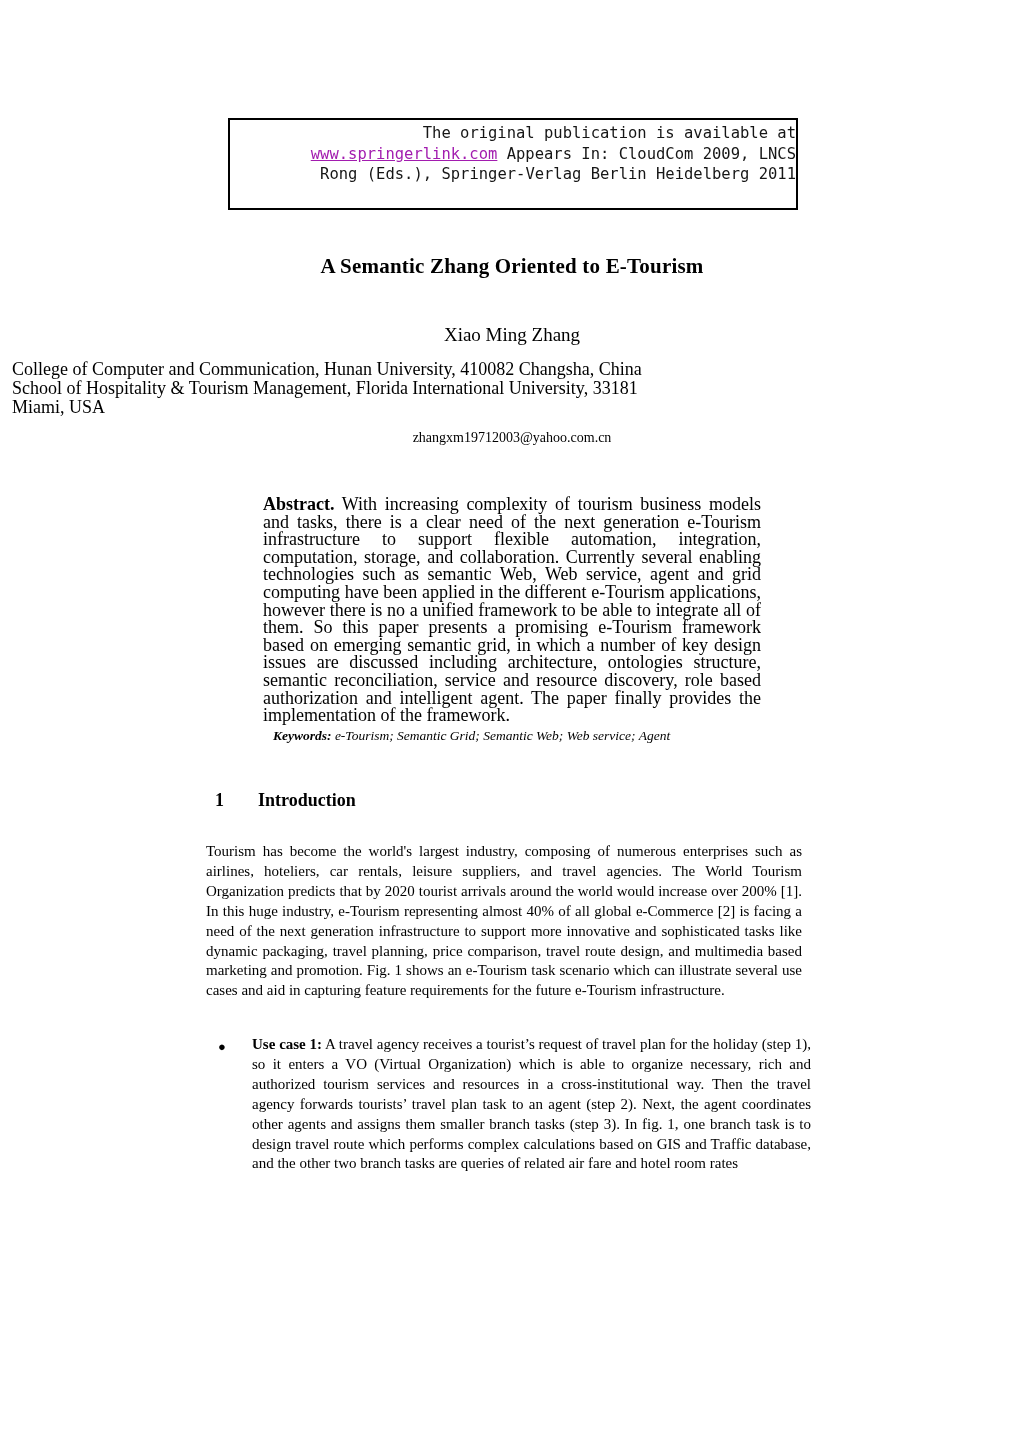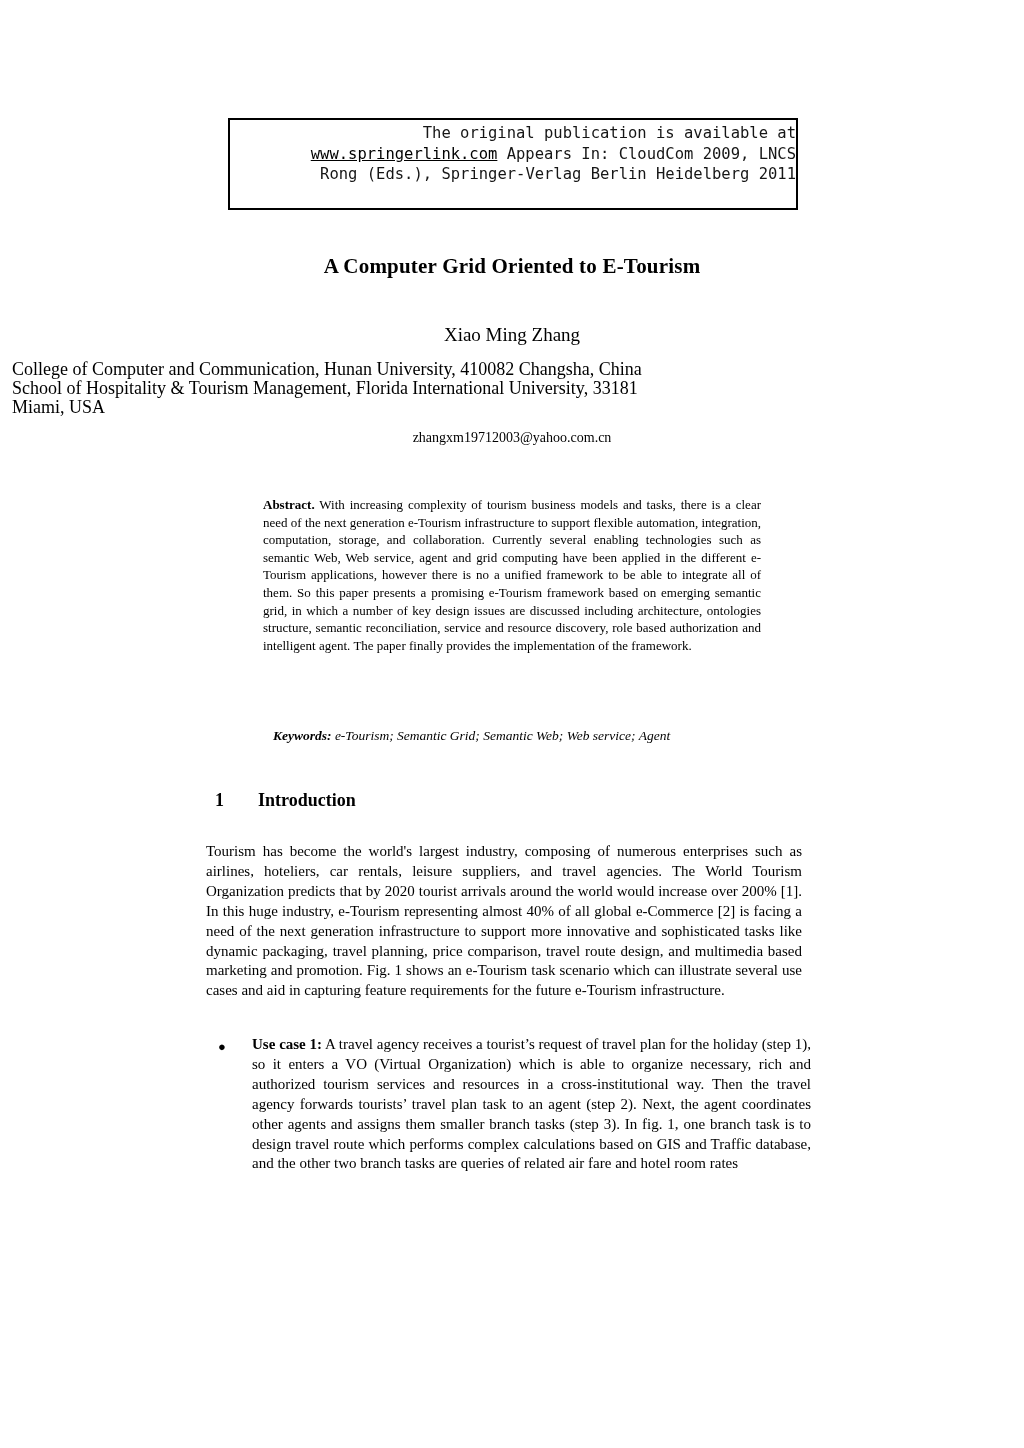--- a/index.html
+++ b/index.html
@@ -25,21 +25,21 @@
     box-sizing: border-box;
     border: 2px solid #000000;
     padding-top: 3px;
     font-family: "DejaVu Sans Mono", monospace;
     font-size: 15.5px;
     line-height: 20.5px;
     text-align: right;
     color: #161616;
   }
   .notice-box a {
-    color: #000000;
+    color: #a21caf;
     text-decoration: underline;
   }
   .paper-title {
     position: absolute;
     top: 254px;
     left: 0;
     width: 100%;
     margin: 0;
     text-align: center;
     font-size: 21px;
@@ -70,21 +70,21 @@
     width: 100%;
     text-align: center;
     font-size: 14px;
   }
   .abstract {
     position: absolute;
     top: 496px;
     left: 263px;
     width: 498px;
     margin: 0;
-    font-size: 13px;
+    font-size: 18px;
     line-height: 17.6px;
     text-align: justify;
   }
   .keywords {
     position: absolute;
     top: 718px;
     left: 263px;
     width: 498px;
     margin: 10px;
     font-size: 13.5px;
@@ -136,21 +136,21 @@
 <body>
 
 <div class="page">
 
   <div class="notice-box">
     <div>The original publication is available at</div>
     <div><a href="#">www.springerlink.com</a><span> Appears In: CloudCom 2009, LNCS</span></div>
     <div>Rong (Eds.), Springer-Verlag Berlin Heidelberg 2011</div>
   </div>
 
-  <h1 class="paper-title">A Computer Grid Oriented to E-Tourism</h1>
+  <h1 class="paper-title">A Semantic Zhang Oriented to E-Tourism</h1>
 
   <div class="author-name">Xiao Ming Zhang</div>
 
   <div class="affiliation">
     <div>College of Computer and Communication, Hunan University, 410082 Changsha, China</div>
     <div>School of Hospitality &amp; Tourism Management, Florida International University, 33181</div>
     <div>Miami, USA</div>
   </div>
 
   <div class="email">zhangxm19712003@yahoo.com.cn</div>

